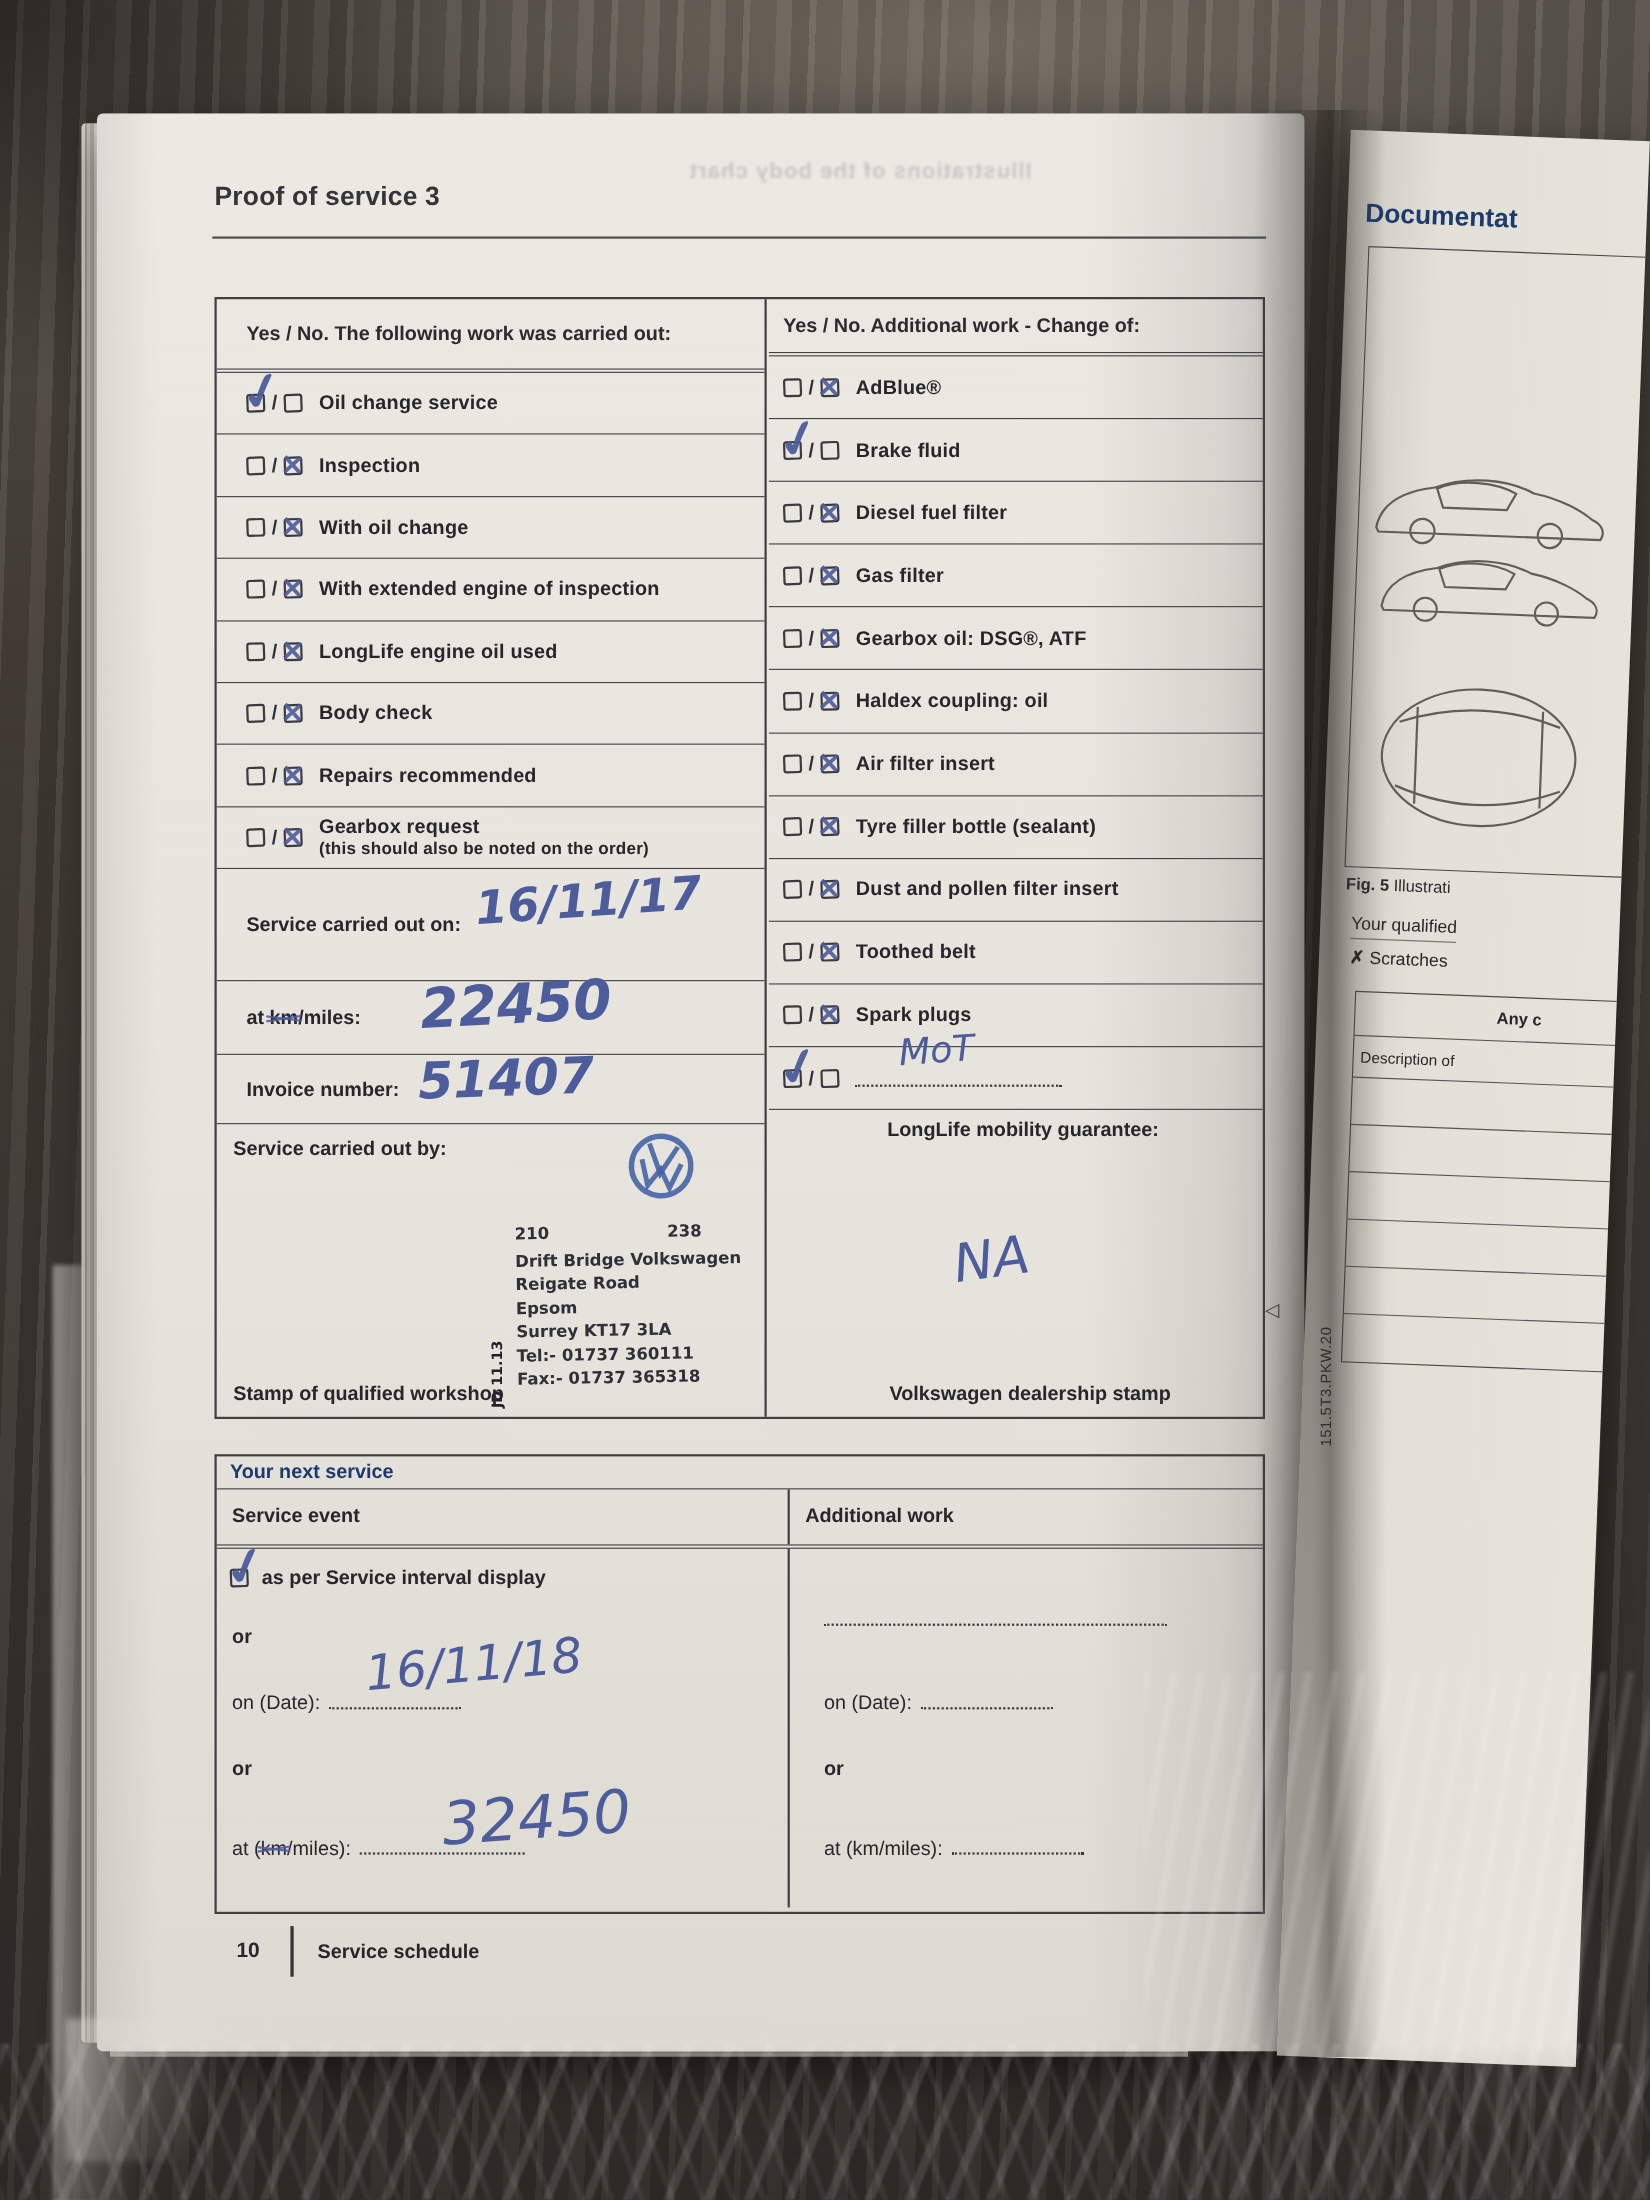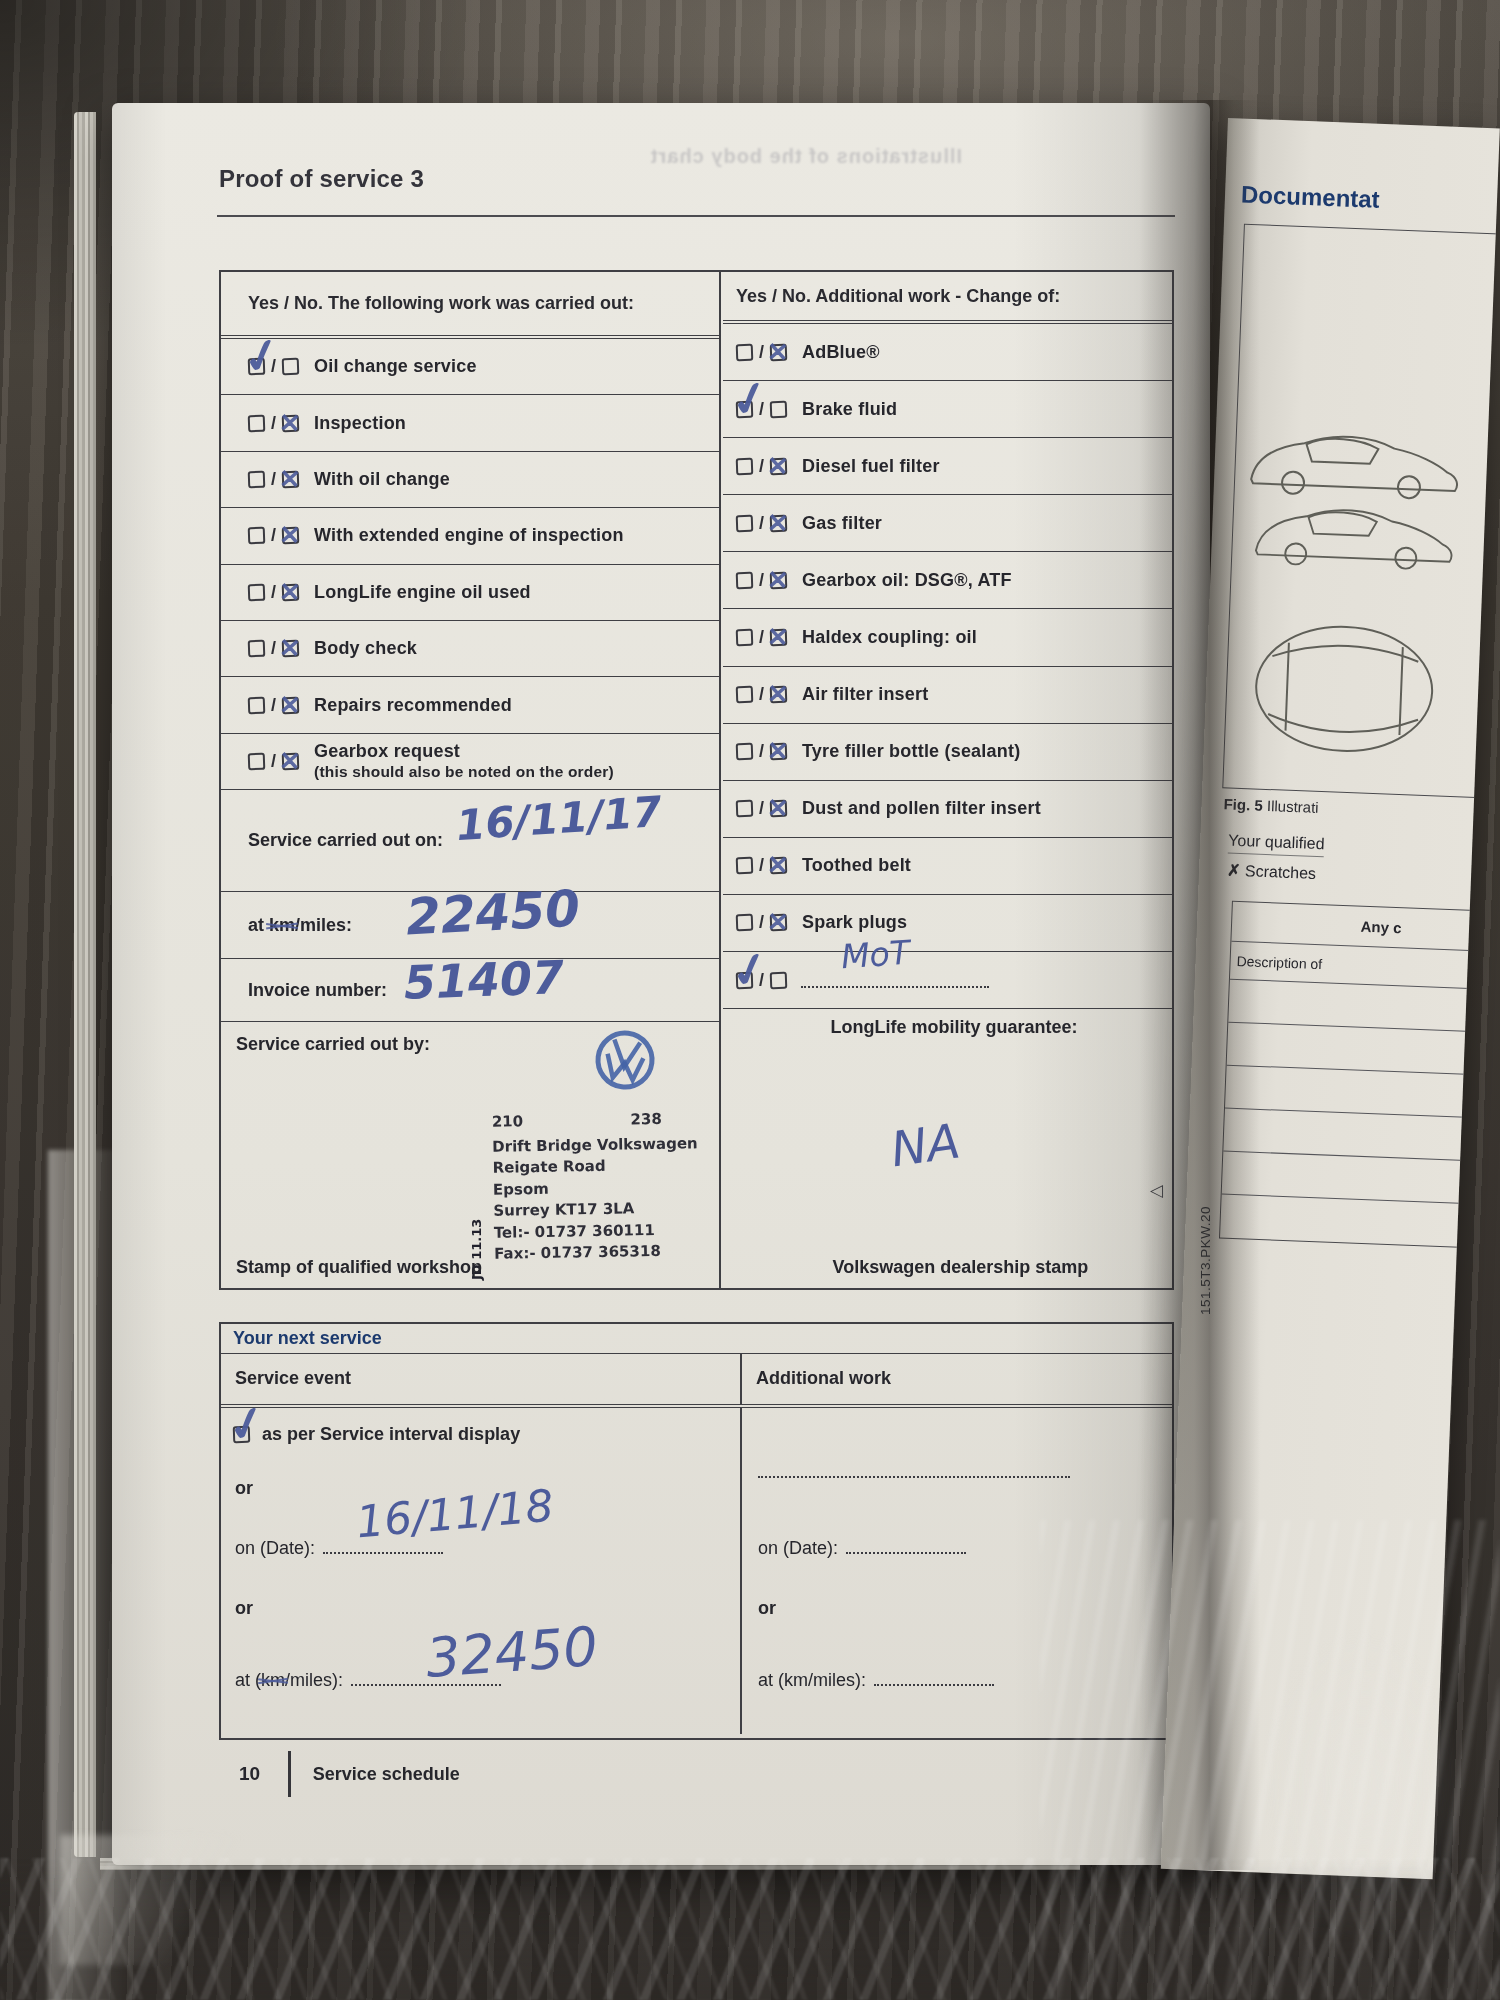--- a/index.html
+++ b/index.html
@@ -40,21 +40,21 @@
 
   
   .stack{position:absolute;left:74px;top:112px;width:22px;height:1745px;z-index:2;border-radius:4px 0 0 4px;
     background:repeating-linear-gradient(90deg,#d8d5cc 0 3px,#a5a299 3px 5px,#c9c6bd 5px 8px,#b3b0a7 8px 11px);}
   .stack-bottom{position:absolute;left:100px;top:1858px;width:980px;height:12px;z-index:2;
     background:repeating-linear-gradient(180deg,#d2cfc6 0 3px,#a5a299 3px 5px,#c3c0b7 5px 8px);}
   .left-page{position:absolute;left:88px;top:103px;width:1098px;height:1762px;z-index:3;border-radius:6px;
     background:
       linear-gradient(90deg, rgba(0,0,0,.07), transparent 5%, transparent 82%, rgba(0,0,0,.08) 93%, rgba(0,0,0,.20)),
       linear-gradient(180deg,#ebe9e2,#e5e3db 60%,#dddad2);
-    box-shadow:0 18px 45px rgba(0,0,0,.5);margin-left:24px;}
+    box-shadow:0 18px 45px rgba(0,0,0,.5);}
   .right-page{position:absolute;left:1228px;top:118px;width:272px;height:1752px;z-index:3;overflow:hidden;
     transform:rotate(2.2deg);transform-origin:0 0;
     background:linear-gradient(90deg,#b3b0a7,#d4d1c9 32px,#e3e0d8 85px,#e6e3db);
     box-shadow:0 14px 35px rgba(0,0,0,.45);}
   .fold{position:absolute;left:1140px;top:100px;width:120px;height:1770px;z-index:4;pointer-events:none;
     background:linear-gradient(90deg, transparent, rgba(35,30,25,.30) 45%, rgba(30,26,22,.48) 58%, rgba(60,55,48,.22) 78%, transparent);}
 
   
   .title{position:absolute;left:107px;top:62px;font-size:24px;font-weight:bold;color:#34343b;letter-spacing:.2px;}
   .title-rule{position:absolute;left:105px;top:112px;width:958px;height:2px;background:#4c4c50;}
@@ -102,21 +102,21 @@
   .g-lbl{margin-top:8px;font-size:18px;font-weight:bold;}
   .hw-na{left:168px;top:112px;font-size:48px;transform:rotate(-8deg);}
   .dealer-caption{position:absolute;bottom:10px;width:100%;text-align:center;font-size:18px;font-weight:bold;}
 
   
   .ns{position:absolute;left:107px;top:1219px;width:955px;height:418px;border:2.2px solid var(--line);}
   .ns-title{height:30px;border-bottom:1.8px solid var(--line);color:var(--hblue);font-weight:bold;font-size:18px;padding:4px 0 0 12px;}
   .ns-head{height:54px;display:flex;border-bottom:4px double var(--line);}
   .ns-h1{width:521px;border-right:2px solid var(--line);padding:14px 0 0 14px;font-weight:bold;font-size:18px;}
   .ns-h2{flex:1;padding:14px 0 0 14px;font-weight:bold;font-size:18px;}
-  .ns-body{position:relative;height:326px;display:flex;}
+  .ns-body{position:relative;height:326px;display:flex;gap:15px;}
   .ns-c1{width:521px;border-right:2px solid var(--line);position:relative;}
   .ns-c2{flex:1;position:relative;}
   .interval{position:absolute;left:12px;top:16px;display:flex;align-items:center;gap:12px;font-size:18px;font-weight:bold;}
   .or{position:absolute;left:14px;font-weight:bold;font-size:18px;}
   .o1{top:70px}.o2{top:190px}
   .ns-c2 .o2{left:16px;}
   .flabel{position:absolute;left:14px;font-size:18px;font-weight:normal;display:flex;align-items:baseline;gap:8px;}
   .ns-c2 .flabel{left:16px;}
   .fl-date{top:130px}.fl-km{top:262px}
   .dots{display:inline-block;border-bottom:2.5px dotted #3a3a40;height:14px;}

